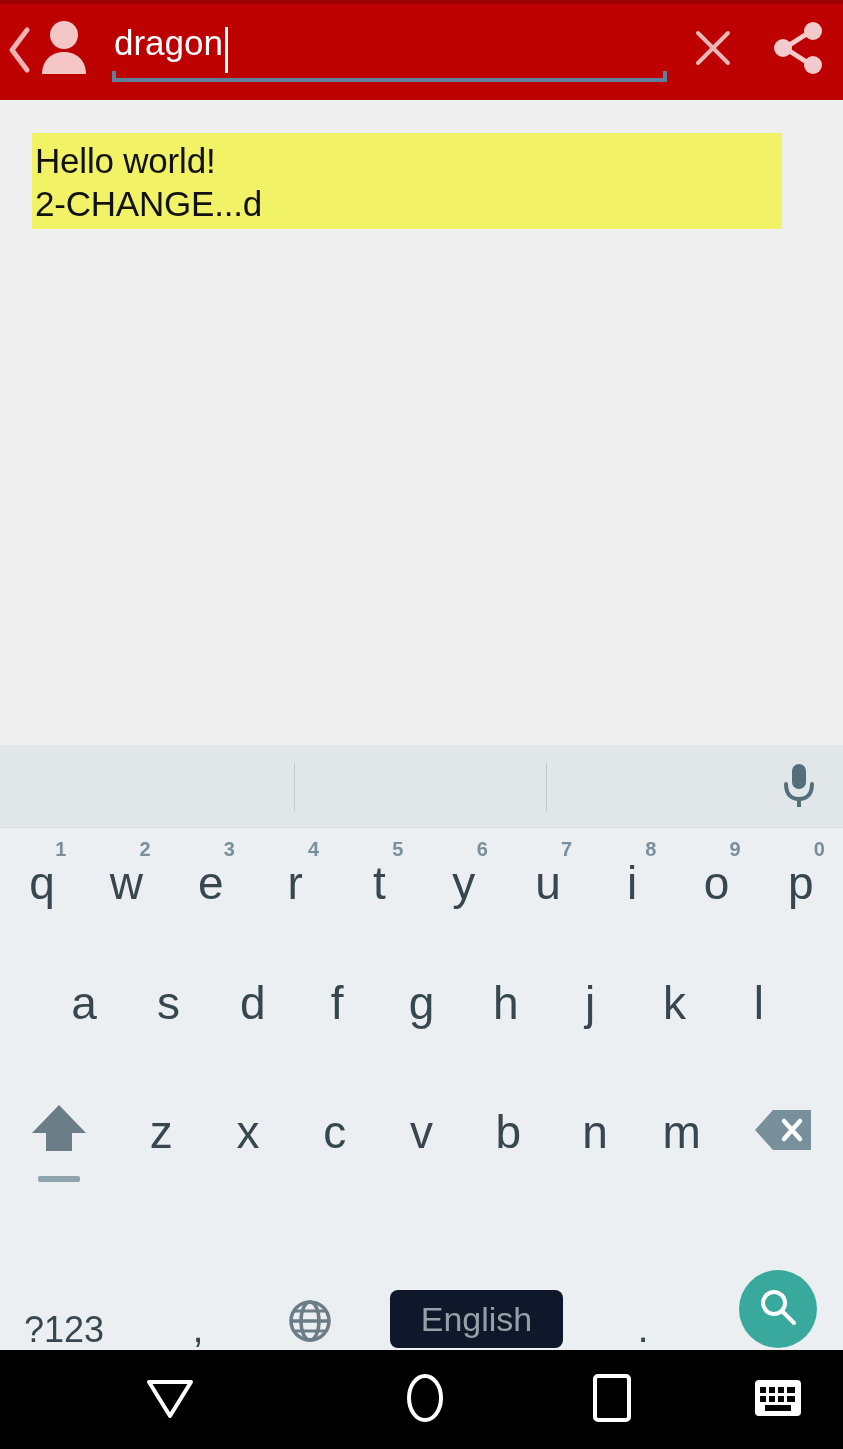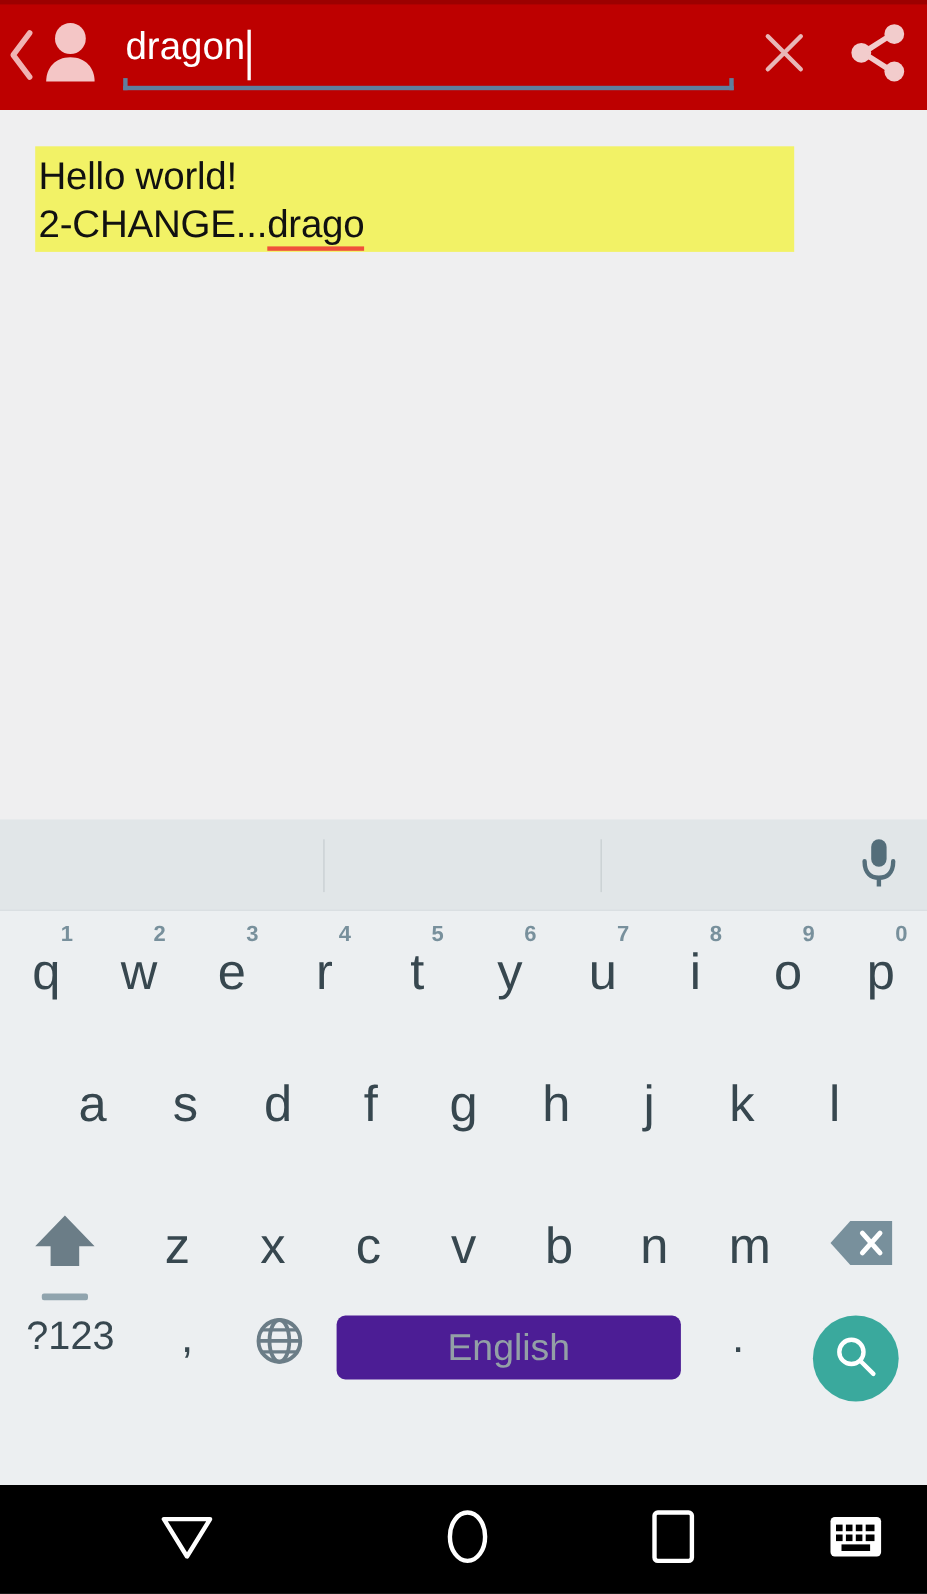--- a/index.html
+++ b/index.html
@@ -63,21 +63,21 @@
     width:88px; height:100px; display:flex; align-items:center; justify-content:center;
     cursor:pointer;
   }
 
   
   #content{
     position:absolute; left:0; top:100px; width:843px; height:645px;
     background:#efeff0;
   }
   #log{
-    position:absolute; left:32px; top:33px; width:690px;
+    position:absolute; left:32px; top:33px; width:750px;
     background:#f2f266;
     padding:6px 0 4px 0;
   }
   .log-line{
     font-size:35px; line-height:43px; color:#111111;
     padding-left:3px; white-space:pre;
     letter-spacing:-0.2px;
   }
   .log-line .u{
     border-bottom:4px solid #f0503a;
@@ -126,29 +126,29 @@
   .row2-pad{ flex:0 0 42px; }
   .row3-wide{ flex:0 0 118px; }
 
   .shift-key{ position:relative; }
   .shift-bar{
     position:absolute; bottom:14px; left:50%; transform:translateX(-50%);
     width:42px; height:6px; background:#90a4ae; border-radius:2px;
   }
 
   
-  #row4{ align-items:flex-start; }
+  #row4{ align-items:flex-end;gap:28px; }
   .k-sym{ flex:0 0 128px; display:flex; align-items:center; justify-content:center; cursor:pointer; }
   .k-sym .klet{ font-size:36px; }
   .k-comma{ flex:0 0 84px; display:flex; align-items:center; justify-content:center; cursor:pointer; }
   .k-comma .klet{ font-size:40px; }
   .k-globe{ flex:0 0 84px; display:flex; align-items:center; justify-content:center; cursor:pointer; }
   .k-space{
     flex:1; height:58px; margin:0 10px;
-    background:#4c1d95; border-radius:8px;
+    background:#0f172a; border-radius:8px;
     display:flex; align-items:center; justify-content:center; cursor:pointer;
   }
   .k-space span{ font-size:34px; color:#93a0a6; }
   .k-period{ flex:0 0 84px; display:flex; align-items:center; justify-content:center; cursor:pointer; }
   .k-period .klet{ font-size:40px; }
   .k-enter{ flex:0 0 130px; display:flex; align-items:center; justify-content:center; cursor:pointer; }
   .enter-circle{
     width:78px; height:78px; border-radius:50%;
     background:#3aa99d; display:flex; align-items:center; justify-content:center;
   }
@@ -209,21 +209,21 @@
         <path d="M34 15 L20 24 M20 32 L34 41" stroke="#f2cccc" stroke-width="5" stroke-linecap="round"></path>
       </svg>
     </span>
   </div>
 </div>
 
 <div id="content">
   <div id="log">
 
   <div class="log-line"><span>Hello world!</span></div>
-      <div class="log-line"><span>2-CHANGE...</span><span class="u">drago</span></div>
+      <div class="log-line"><span>2-CHANGE...</span><span>d</span></div>
     </div>
 </div>
 
 <div id="keyboard">
 
   <div id="suggestion-strip">
     <div class="sugg-div" style="left:294px;"></div>
     <div class="sugg-div" style="left:546px;"></div>
     <div id="mic-btn">
       <span>

